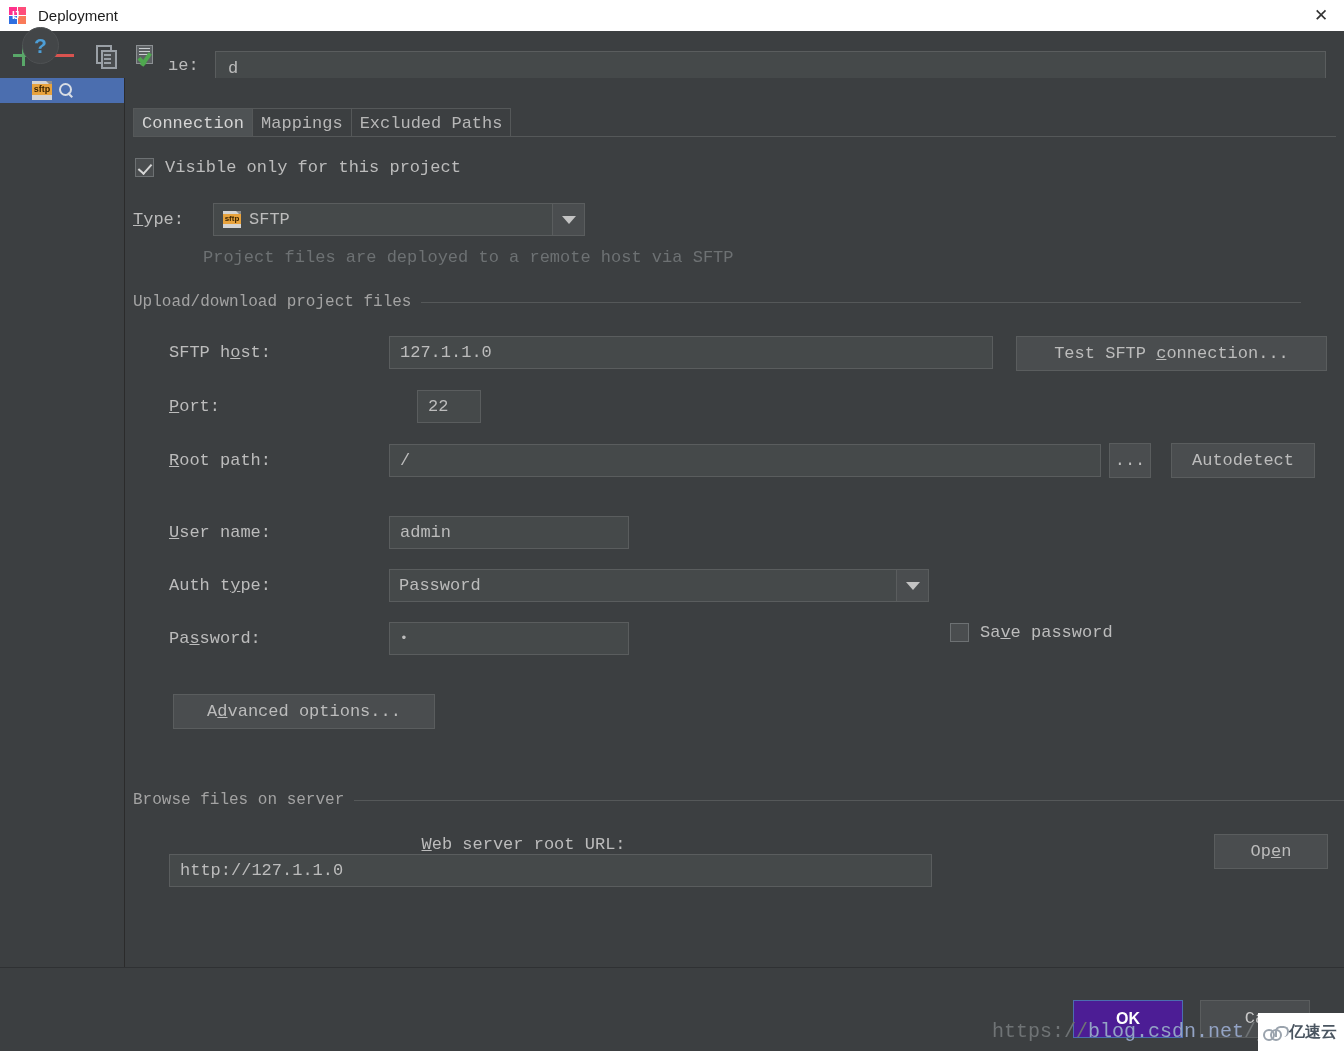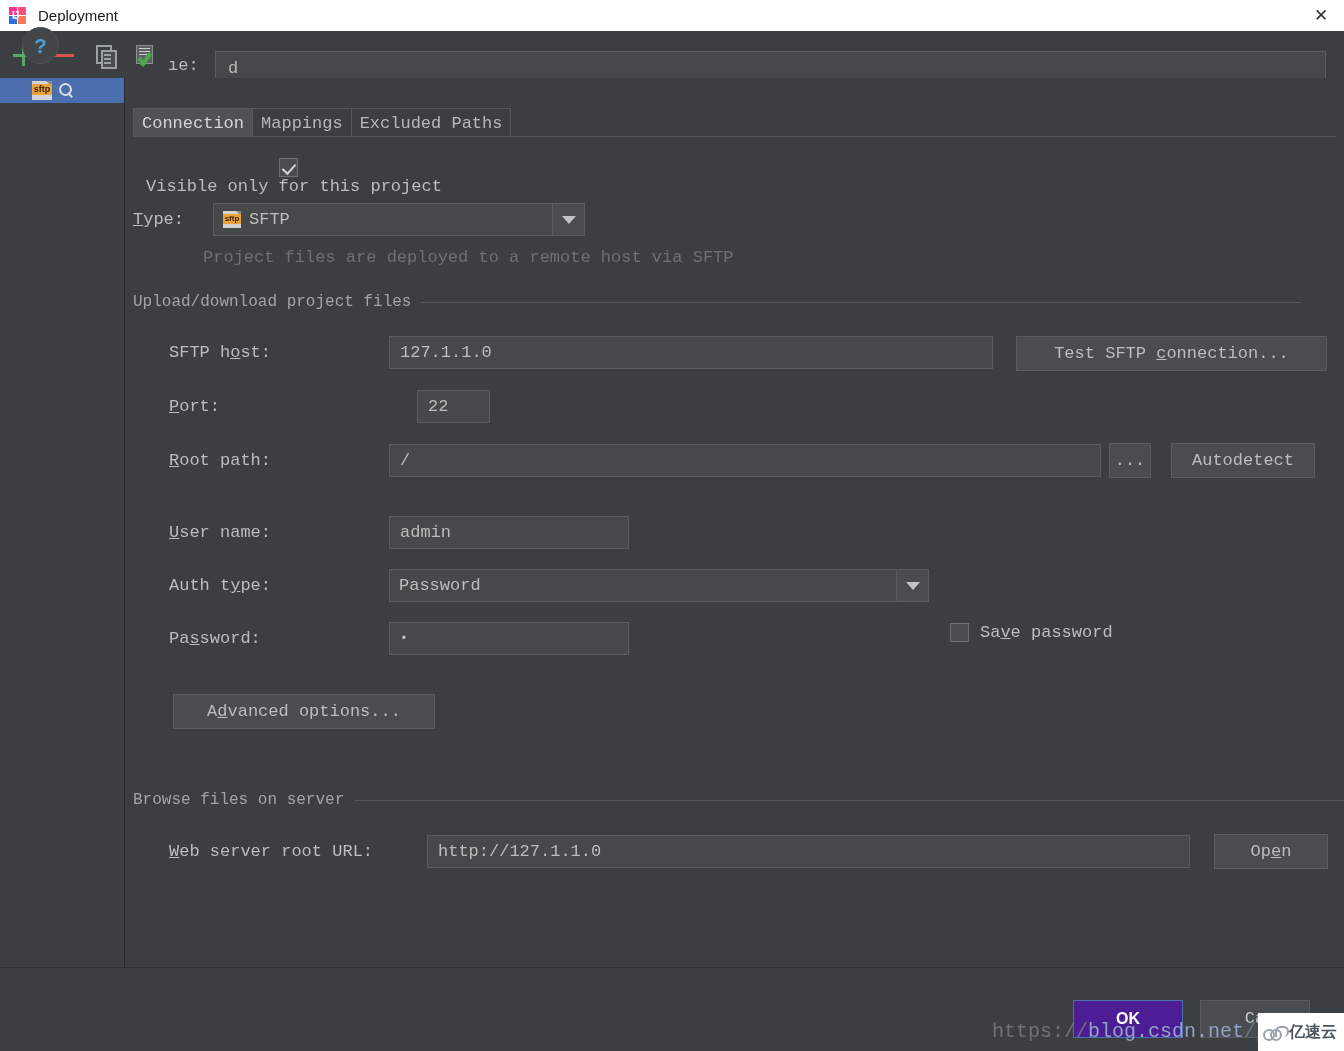--- a/index.html
+++ b/index.html
@@ -198,21 +198,21 @@
     background: #4e5254; color: #d6d6d6;
   }
   .tabs-underline {
     position: absolute; left: 8px; top: 58px;
     width: 1203px; height: 1px; background: #555859;
   }
 
   
   .visible-row {
     position: absolute; left: 10px; top: 80px;
-    display: flex; align-items: center; flex-direction: column;
+    display: flex; 
   }
   .cb {
     width: 19px; height: 19px;
     border: 1px solid #6d7173;
     background: #4a4d4f;
     position: relative; box-sizing: border-box;
   }
   .cb.checked::after {
     content: ""; position: absolute;
     left: 5px; top: 2px;
@@ -479,21 +479,21 @@
     </div>
 
     <div class="row" style="left:44px; top:258px;">
       <div class="lbl" style="width:220px">SFTP h<span class="u">o</span>st:</div>
       <div class="txt" style="width:604px">127.1.1.0</div>
     </div>
     <div class="btn" style="position:absolute; left:891px; top:258px; width:311px;">Test SFTP <span class="u">c</span>onnection...</div>
 
     <div class="row" style="left:44px; top:312px;gap:28px;">
       <div class="lbl" style="width:220px"><span class="u">P</span>ort:</div>
-      <div class="txt" style="width:73px">22</div>
+      <div class="txt" style="width:64px">22</div>
     </div>
 
     <div class="row" style="left:44px; top:366px;">
       <div class="lbl" style="width:220px"><span class="u">R</span>oot path:</div>
       <div class="txt" style="width:712px">/</div>
     </div>
     <div class="btn" style="position:absolute; left:984px; top:365px; width:42px; height:35px;">...</div>
     <div class="btn" style="position:absolute; left:1046px; top:365px; width:144px;">Autodetect</div>
 
     <div class="row" style="left:44px; top:438px;">
@@ -521,21 +521,21 @@
       <div class="sp-label">Sa<span class="u">v</span>e password</div>
     </div>
 
     <div class="btn" style="position:absolute; left:48px; top:616px; width:262px;">A<span class="u">d</span>vanced options...</div>
 
     <div class="group" style="left:8px; top:713px;">
       <span>Browse files on server</span>
       <span class="gl" style="width:990px"></span>
     </div>
 
-    <div class="row" style="left:44px; top:757px;">
+    <div class="row" style="left:44px; top:757px;flex-direction:column;">
       <div class="lbl" style="width:258px"><span class="u">W</span>eb server root URL:</div>
       <div class="txt" style="width:763px">http://127.1.1.0</div>
     </div>
     <div class="btn" style="position:absolute; left:1089px; top:756px; width:114px;">Op<span class="u">e</span>n</div>
 
   </div>
 
   <div class="bottombar"></div>
   <div class="help-btn">?</div>
   <div class="ok-btn">OK</div>

